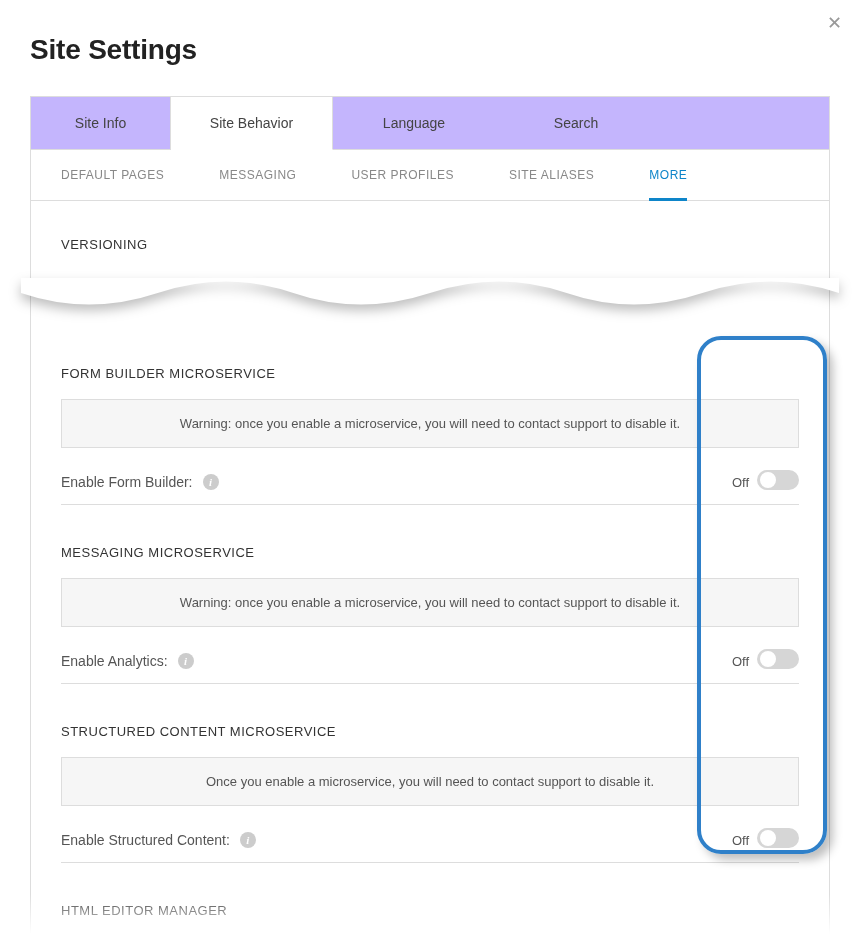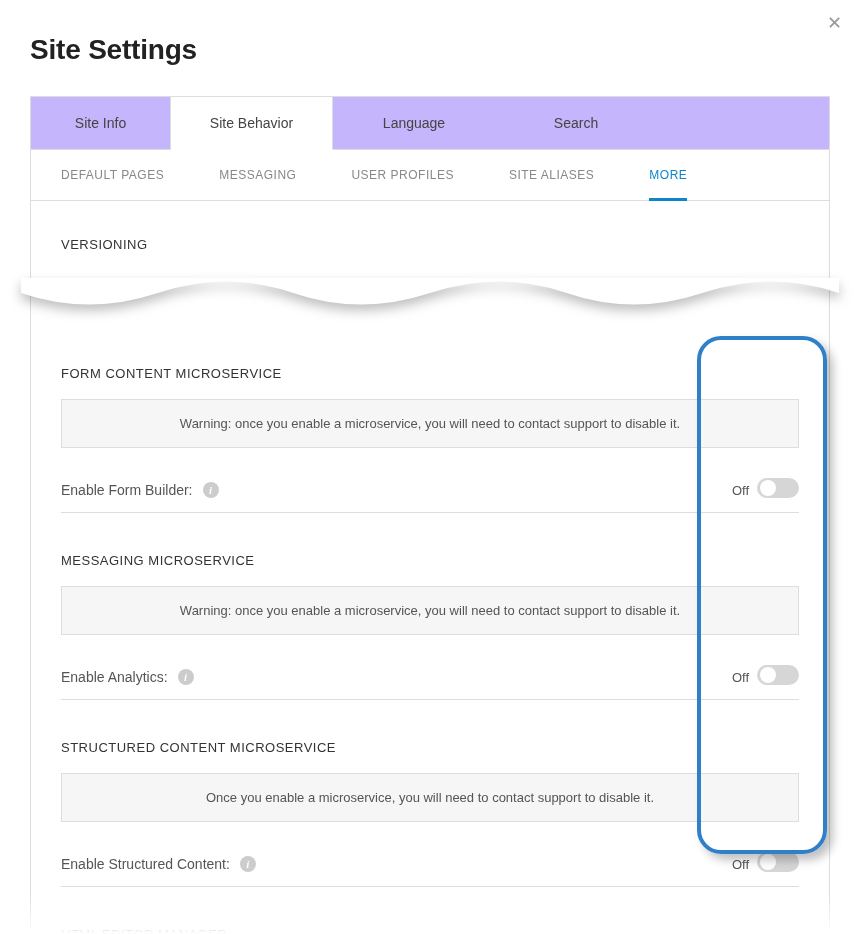--- a/index.html
+++ b/index.html
@@ -100,21 +100,21 @@
     height: 100%;
     filter: drop-shadow(0 6px 6px rgba(0,0,0,0.25));
   }
   .warning-box {
     background: #f6f6f6;
     border: 1px solid #ddd;
     padding: 16px 24px;
     font-size: 13px;
     color: #555;
     text-align: center;
-    margin-bottom: 30px;
+    margin-bottom: 22px;
   }
   .toggle-row {
     display: flex;
     align-items: flex-end;
     padding: 0 0 14px 0;
     border-bottom: 1px solid #ddd;
   }
   .toggle-label {
     font-size: 14px;
     color: #555;
@@ -205,21 +205,21 @@
   <div class="content">
 
     <div class="section-heading versioning-heading">VERSIONING</div>
 
     <div class="wavy-divider">
       <svg viewBox="0 0 820 50" preserveAspectRatio="none">
         <path d="M0,15 Q68,38 137,15 T273,15 T410,15 T547,15 T683,15 T820,15 L820,0 L0,0 Z" fill="#ffffff"></path>
       </svg>
     </div>
 
-    <div class="section-heading">FORM CONTENT MICROSERVICE</div>
+    <div class="section-heading">FORM BUILDER MICROSERVICE</div>
     <div class="warning-box">Warning: once you enable a microservice, you will need to contact support to disable it.</div>
     <div class="toggle-row">
       <span class="toggle-label">Enable Form Builder:</span>
       <span class="info-icon">i</span>
       <span class="toggle-spacer"></span>
       <span class="toggle-state">Off</span>
       <div class="switch">
           <div class="switch-knob"></div>
         </div>
     </div>

